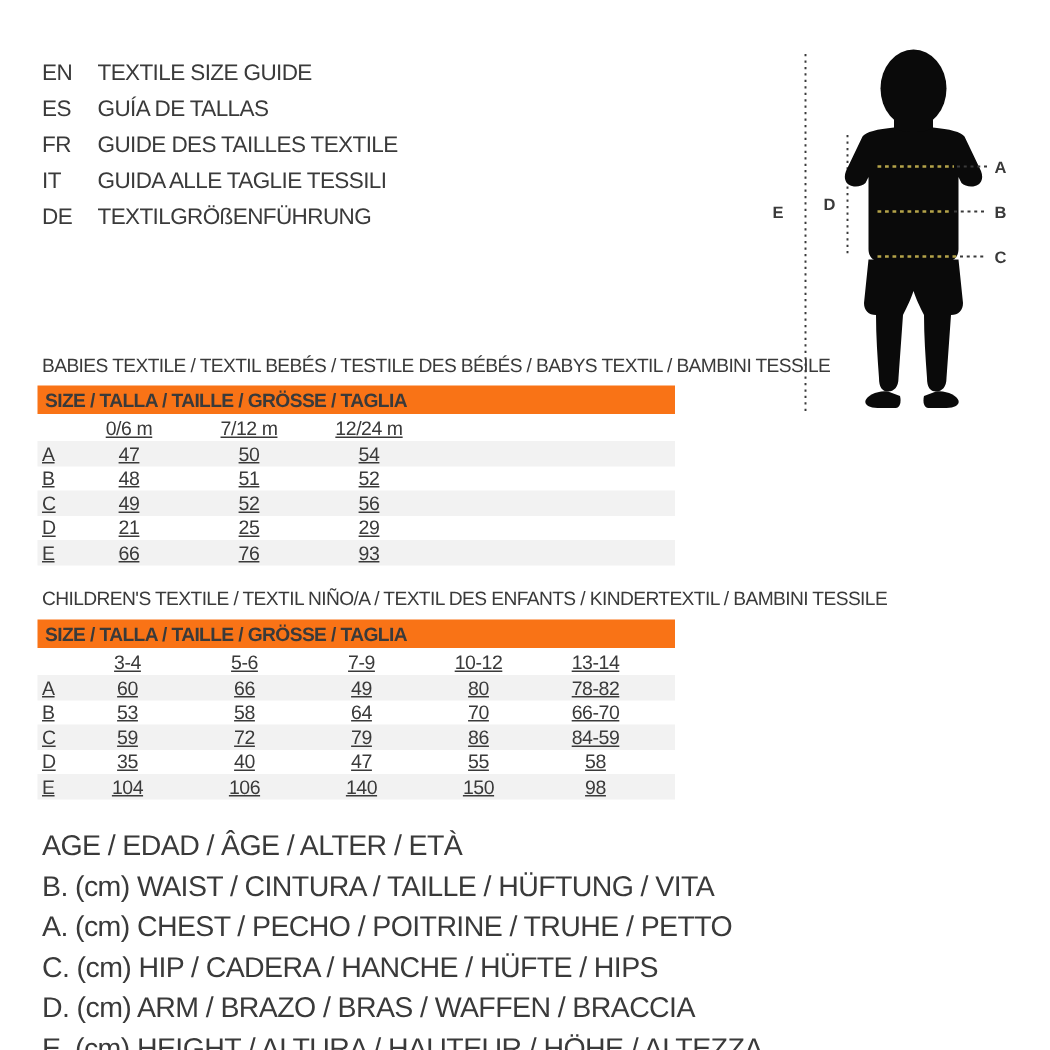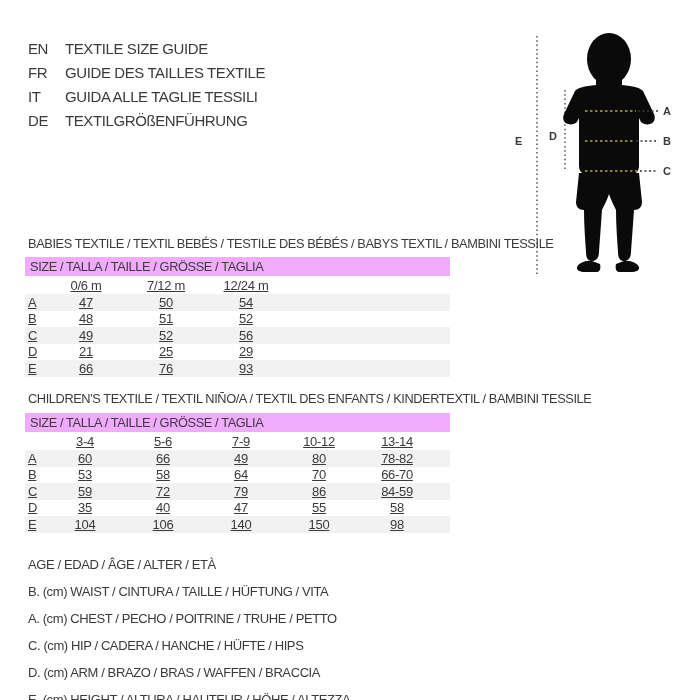--- a/index.html
+++ b/index.html
@@ -19,43 +19,47 @@
 
   
   .section-title{position:absolute;left:28px;font-size:12.8px;letter-spacing:-0.4px;white-space:nowrap;}
   .babies-title{top:236px;}
   .children-title{top:391px;}
 
   
   .size-table{position:absolute;left:25px;width:425px;}
   .babies-table{top:257px;}
   .children-table{top:413px;}
-  .size-bar{height:19px;line-height:19px;background:#f0abfc;padding-left:5px;
-            font-size:12.8px;letter-spacing:-0.4px;color:#3a3a3a;}
+  .size-bar{height:19px;line-height:19px;background:#f97316;padding-left:5px;
+            font-size:12.8px;letter-spacing:-0.4px;color:#3a3a3a;font-weight:bold;}
   .grid-row{display:grid;height:16.5px;align-items:center;font-size:13px;text-decoration:underline;}
   .babies-table .grid-row{grid-template-columns:21px 80px 80px 80px 1fr;}
   .children-table .grid-row{grid-template-columns:21px 78px 78px 78px 78px 78px 1fr;}
   .cols-row{height:18px;}
   .stripe{background:#f2f2f2;}
   .row-label{padding-left:3px;}
   .val{text-align:center;}
 
   
   .legend{position:absolute;left:28px;top:551px;}
-  .legend-line{height:27px;line-height:27px;font-size:13px;letter-spacing:-0.4px;white-space:nowrap;}
+  .legend-line{height:27px;line-height:27px;font-size:19px;letter-spacing:-0.4px;white-space:nowrap;}
 </style>
 </head>
 <body>
 
 <div class="canvas">
 
   <div class="langs">
     <div class="lang-row">
       <span>EN</span>
       <span>TEXTILE SIZE GUIDE</span>
+    </div>
+    <div class="lang-row">
+      <span>ES</span>
+      <span>GUÍA DE TALLAS</span>
     </div>
     <div class="lang-row">
       <span>FR</span>
       <span>GUIDE DES TAILLES TEXTILE</span>
     </div>
     <div class="lang-row">
       <span>IT</span>
       <span>GUIDA ALLE TAGLIE TESSILI</span>
     </div>
     <div class="lang-row">

